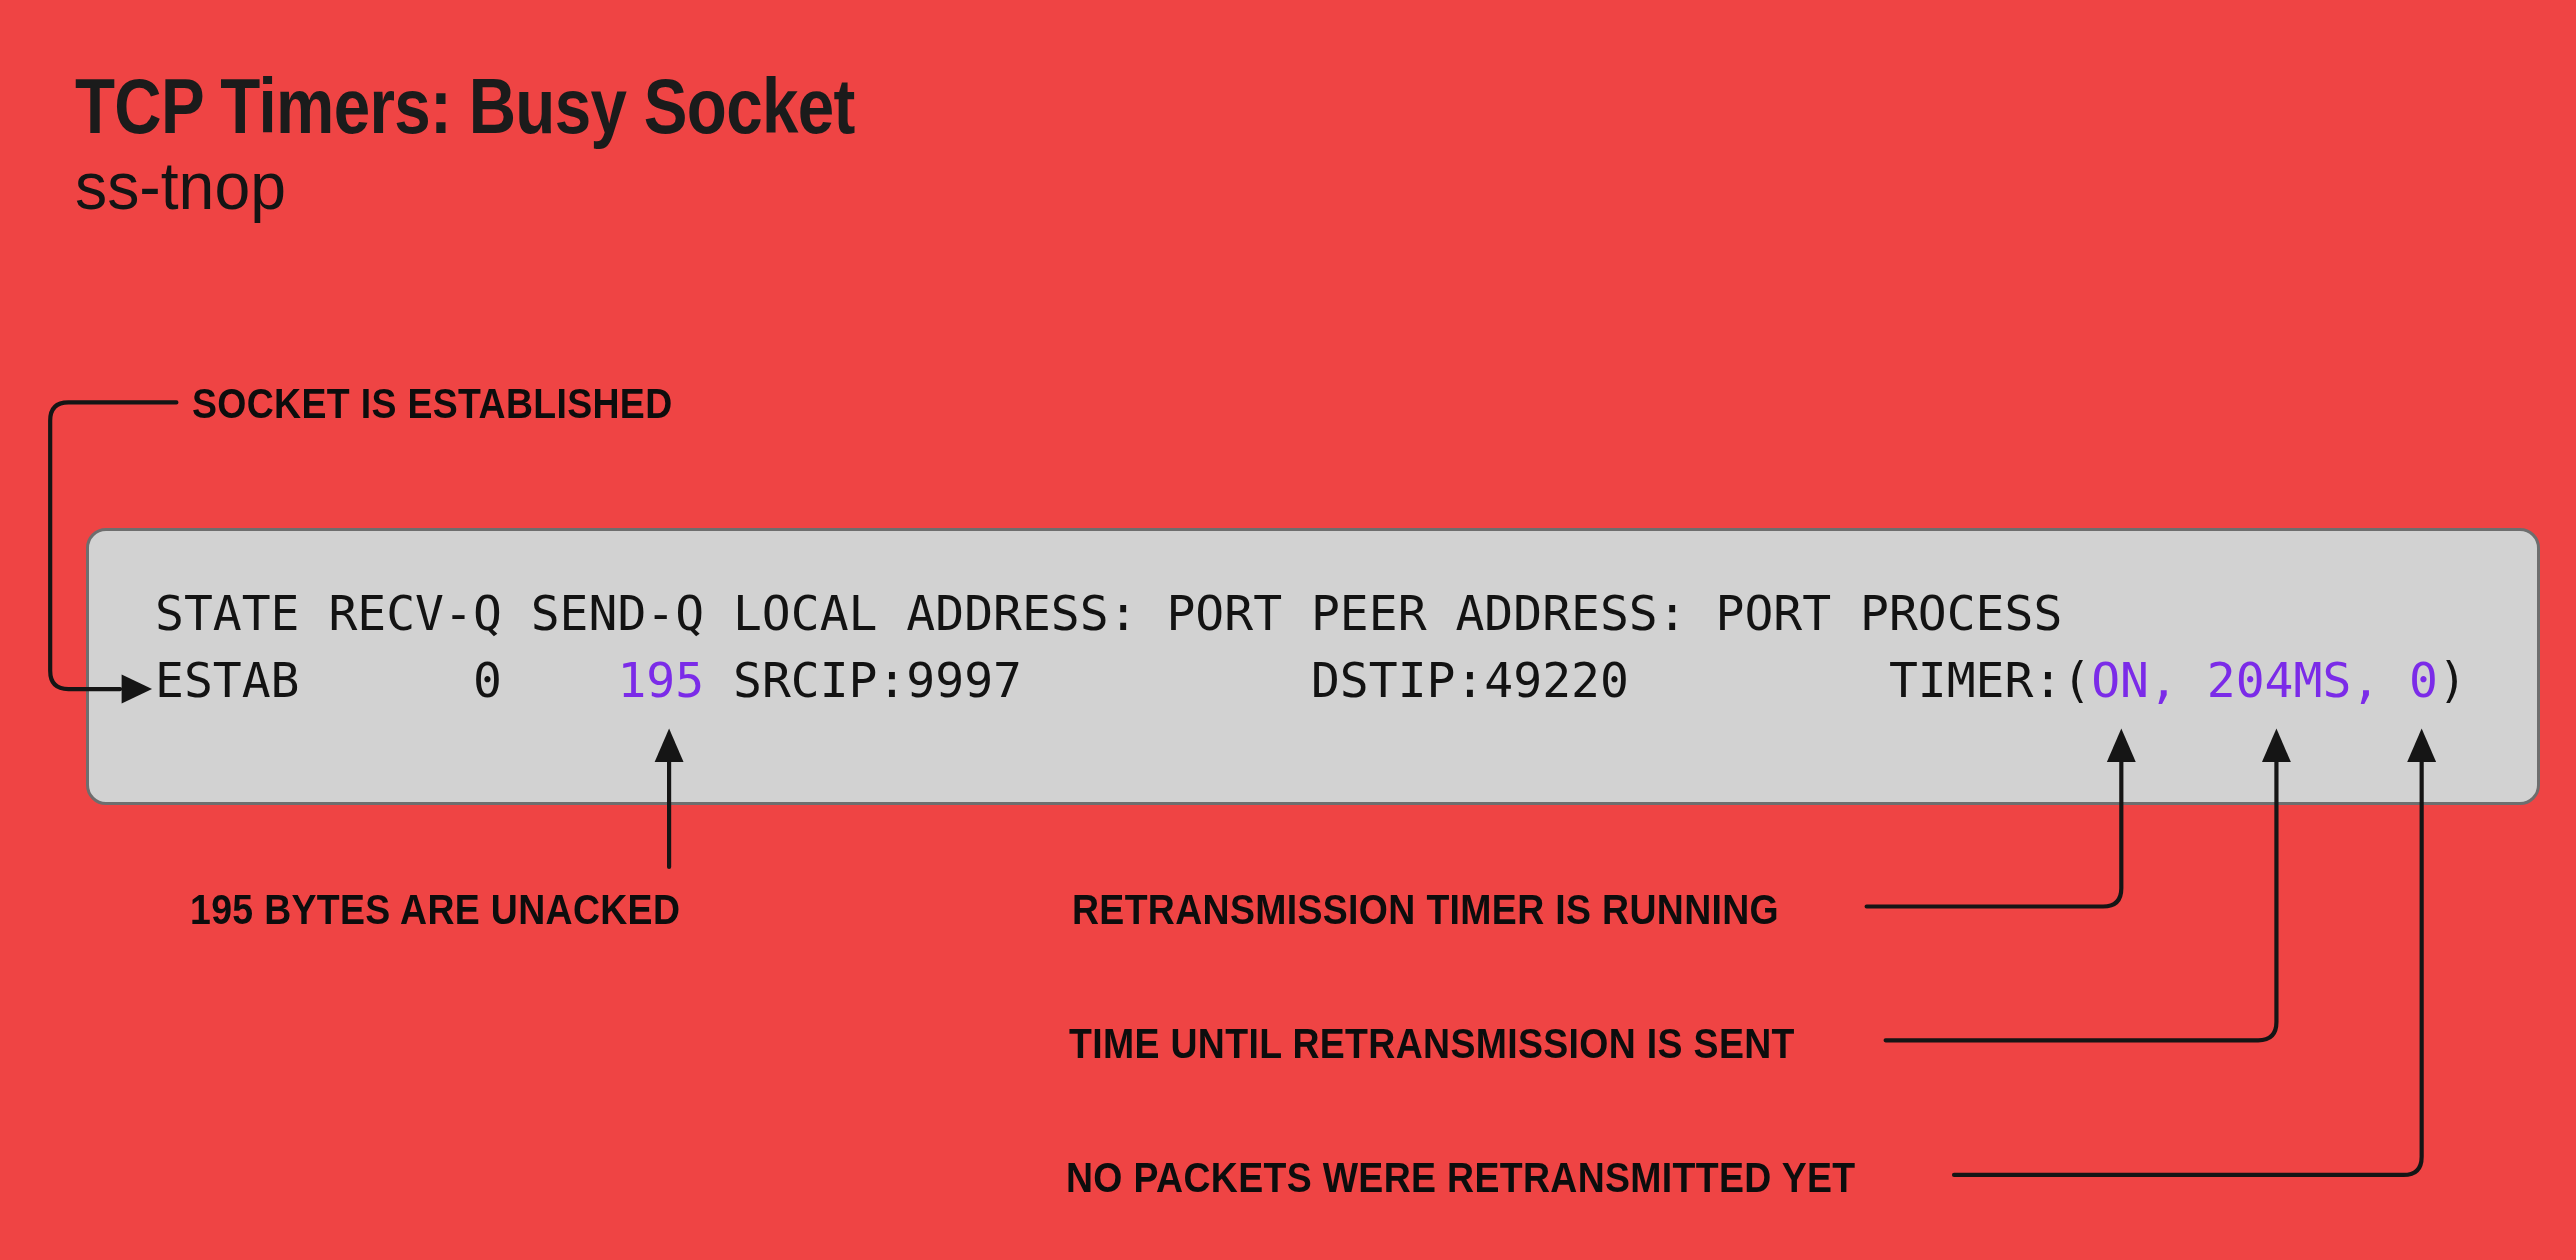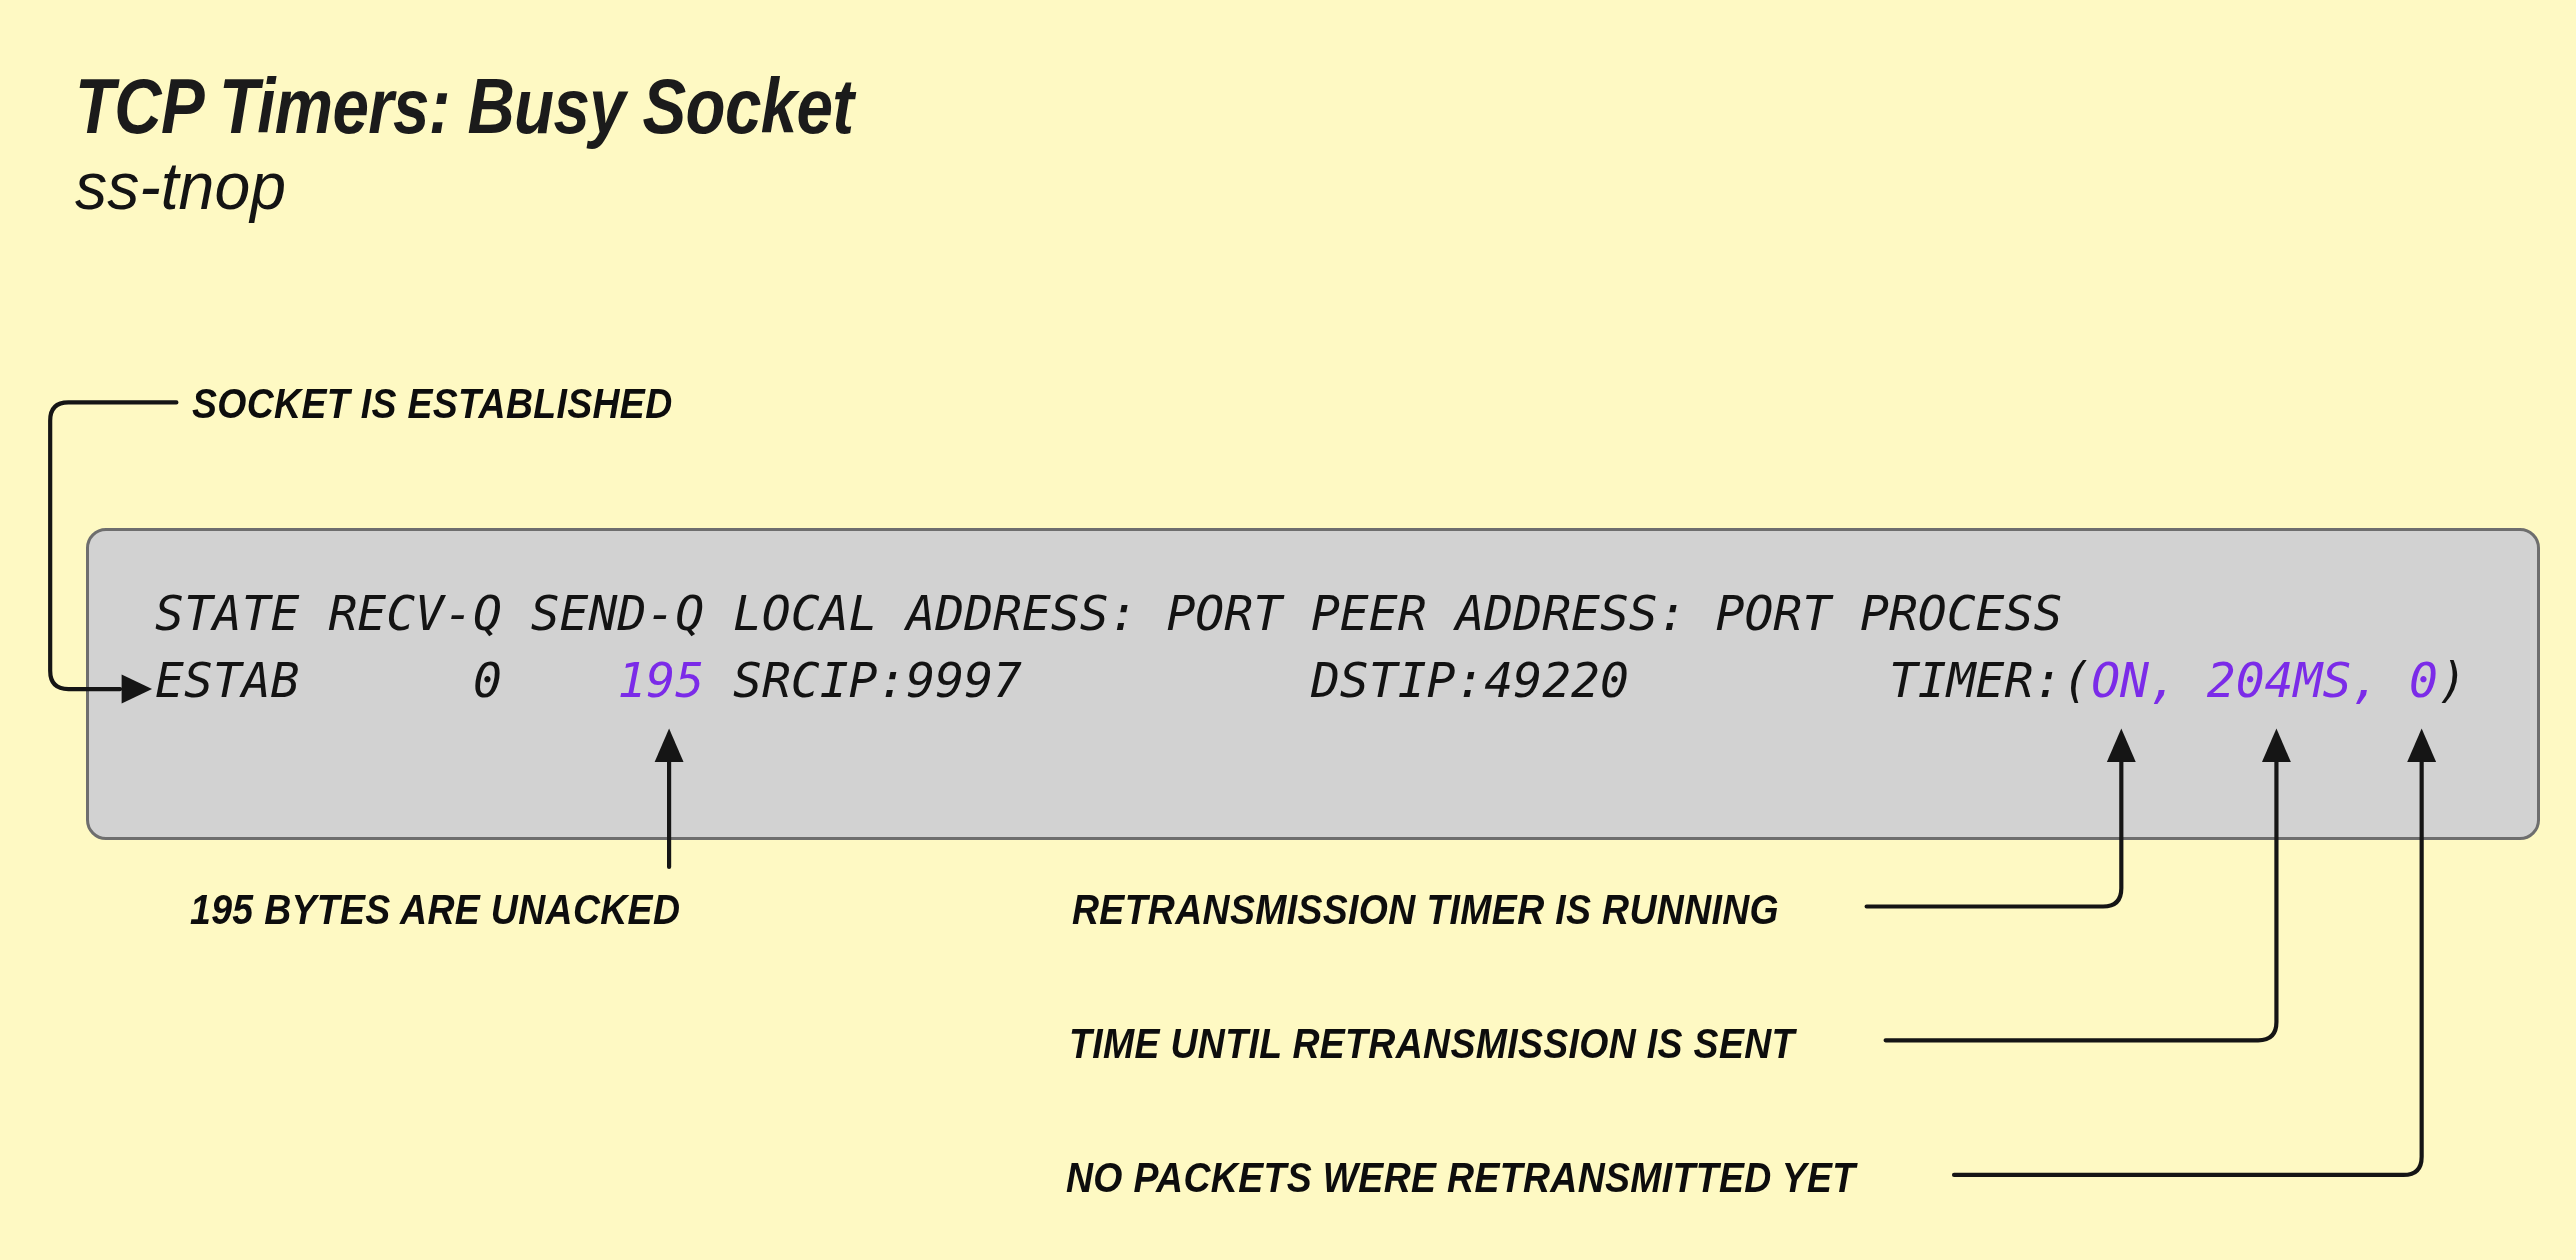--- a/index.html
+++ b/index.html
@@ -5,22 +5,21 @@
   html, body { margin: 0; padding: 0; }
   body {
     width: 2576px; height: 1261px;
     background: #f5f5f4;
     font-family: "Liberation Sans", sans-serif;
     overflow: hidden;
   }
   #canvas {
     position: relative;
     width: 2576px; height: 1261px;
-    background: #fef9c3;
-    font-style: italic;
+    background: #ef4444;
   }
   .page-title {
     position: absolute;
     left: 75px; top: 67px;
     font-size: 78px;
     font-weight: 700;
     line-height: 78px;
     color: #1b1b1b;
     letter-spacing: -0.8px;
     white-space: nowrap;
@@ -34,21 +33,21 @@
     font-weight: 400;
     line-height: 70px;
     color: #141414;
     white-space: nowrap;
     transform: scaleX(0.96);
     transform-origin: left top;
   }
   .terminal-box {
     position: absolute;
     left: 86px; top: 528px;
-    width: 2454px; height: 312px;
+    width: 2454px; height: 277px;
     box-sizing: border-box;
     background: #d2d2d2;
     border: 3px solid #6e6e6e;
     border-radius: 20px;
     z-index: 1;
   }
   .terminal-pre {
     position: absolute;
     left: 66px; top: 49px;
     margin: 0;

